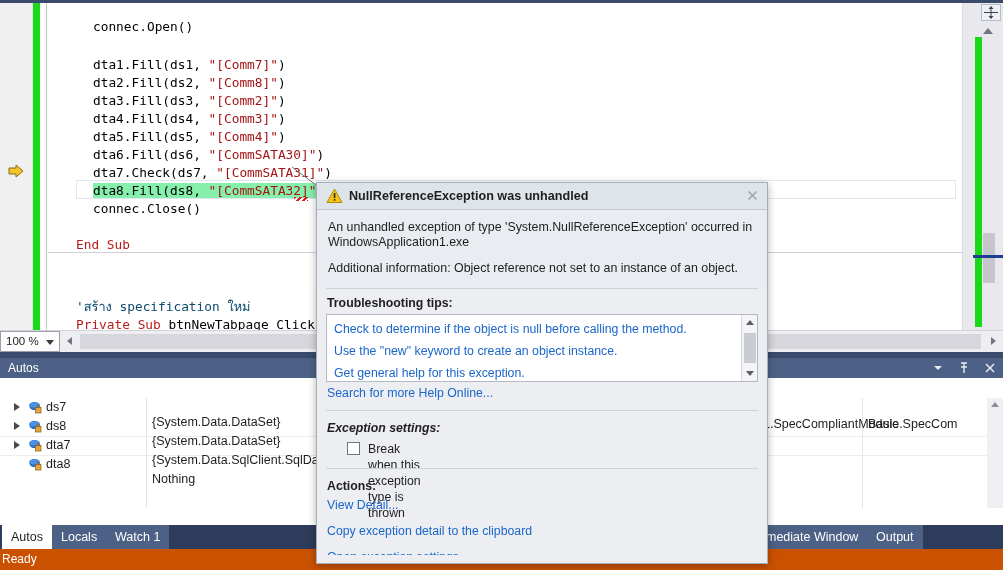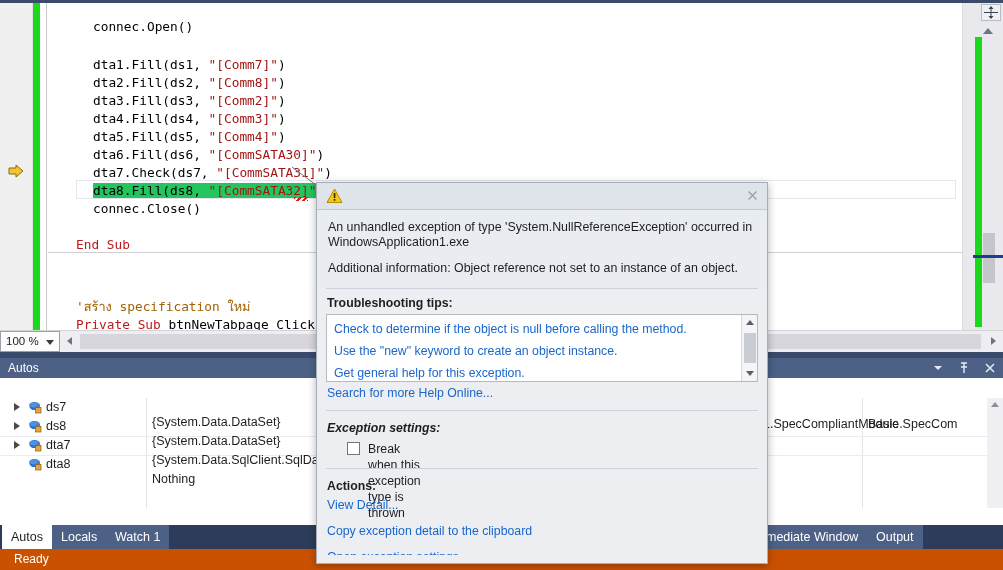--- a/index.html
+++ b/index.html
@@ -37,26 +37,26 @@
     position: absolute; left: 48px; top: 3px; right: 40px; height: 327px;
     overflow: hidden;
   }
   .code-line {
     position: absolute; left: 0; height: 19px; line-height: 19px;
     font-family: "DejaVu Sans Mono", "Liberation Mono", monospace;
     font-size: 12.8px; white-space: pre; color: #000;
   }
   .kw { color: #b91c1c; }
   .str { color: #a31515; }
-  .cmt { color: #a16207; }
+  .cmt { color: #0c4a6e; }
   .hl-line {
     position: absolute; height: 19px; background: #ffffff;
     border: 1px solid #e6e6f0; box-sizing: border-box;
   }
-  .hl-text { background: #22c55e; }
+  .hl-text { background: #86efac; }
   .cur-arrow {
     position: absolute; left: 8px; width: 16px; height: 16px;
   }
   .squiggle {
     position: absolute; height: 4px;
     background: repeating-linear-gradient(135deg,#e01b1b 0 2px,transparent 2px 4px);
   }
   .connector { position: absolute; pointer-events:none; }
 
   .ed-vscroll {
@@ -140,21 +140,21 @@
   }
   .tab {
     position:absolute; top:0; height:24px; line-height:24px;
     font-size:12.5px; padding:0 9px; box-sizing:border-box; color:#ffffff;
   }
   .tab.active { background:#ffffff; color:#1e1e1e; }
   .tab.group { background:#4c6185; color:#ffffff; }
 
   .statusbar {
     position:absolute; left:0; top:549px; width:1003px; height:21px;
-    background:#ca5100; color:#ffffff; font-size:12px; line-height:21px; padding-left:14px;
+    background:#ca5100; color:#ffffff; font-size:12px; line-height:21px; padding-left:2px;
     box-sizing:border-box;
   }
 
   
   .exc-dialog {
     position:absolute; left:316px; top:182px; width:452px; height:382px;
     background:#eceef2; border:1px solid #a8aeb8;
     box-shadow: 0 2px 8px rgba(0,0,0,0.30);
     box-sizing:border-box; overflow:hidden;
   }
@@ -385,20 +385,21 @@
 
   <div class="exc-dialog">
     <div class="exc-title">
       <span class="exc-warn-ico">
         <svg width="17" height="16" viewBox="0 0 17 16">
           <path d="M8.5 1 L16 14.5 H1 Z" fill="#f5c518" stroke="#b08d05" stroke-width="1"></path>
           <rect x="7.7" y="5" width="1.7" height="5" fill="#3a2f00"></rect>
           <rect x="7.7" y="11" width="1.7" height="1.7" fill="#3a2f00"></rect>
         </svg>
       </span>
+      <span class="exc-title-text">NullReferenceException was unhandled</span>
       <span class="exc-close">
         <svg width="15" height="15" viewBox="0 0 15 15">
           <path d="M3.5 3.5 L11.5 11.5 M11.5 3.5 L3.5 11.5" stroke="#9ba1ab" stroke-width="1.4"></path>
         </svg>
       </span>
     </div>
 
     <div class="exc-body">
       <div class="exc-msg">An unhandled exception of type 'System.NullReferenceException' occurred in</div>
       <div class="exc-msg">WindowsApplication1.exe</div>

